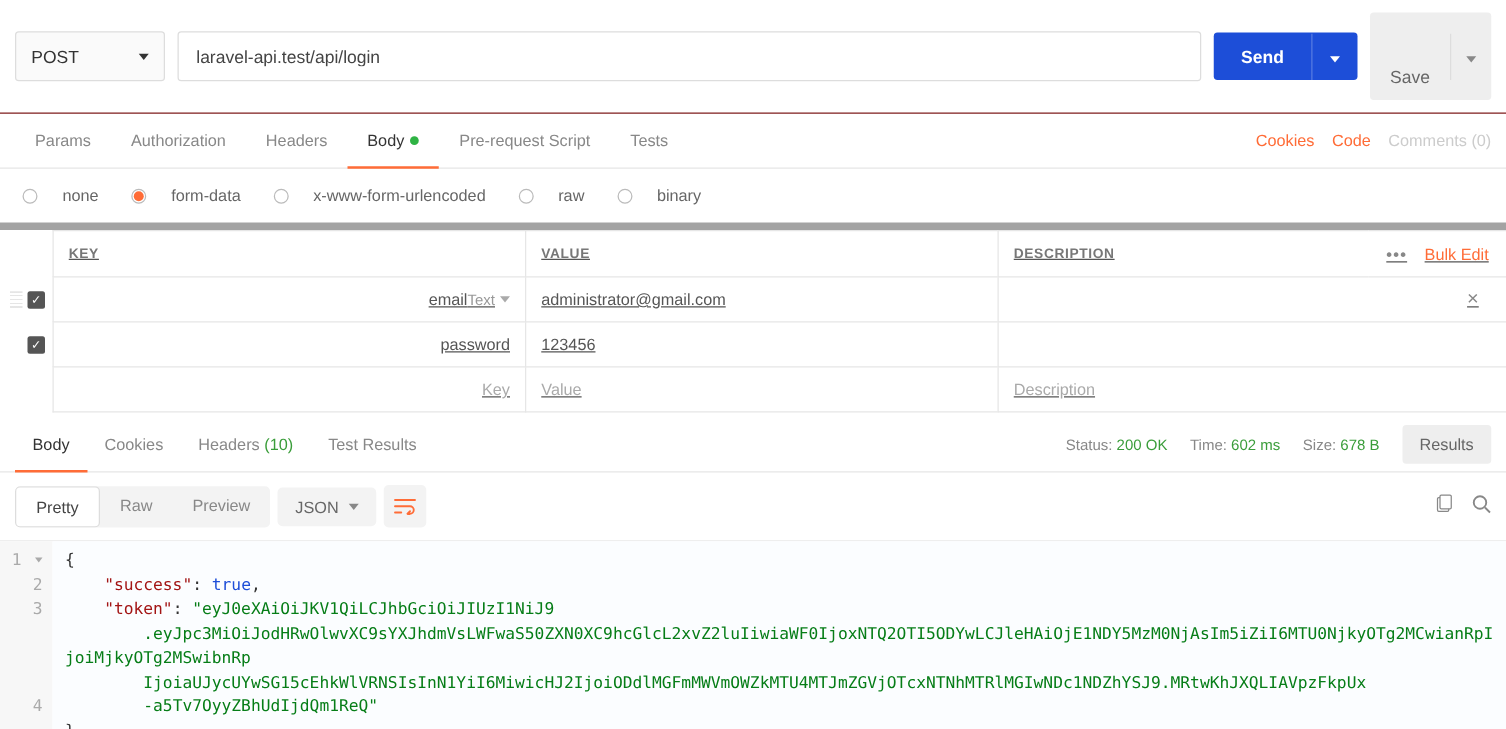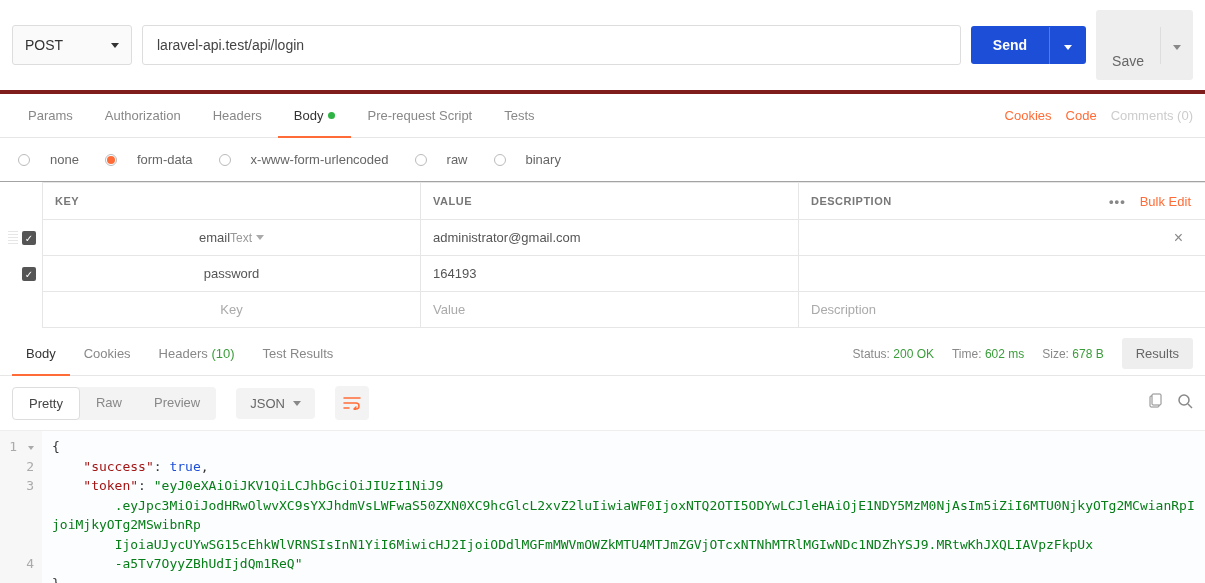--- a/index.html
+++ b/index.html
@@ -1,18 +1,18 @@
 <!DOCTYPE html>
 <html><head>
   <meta charset="utf-8">
   <style>
     * { box-sizing: border-box; margin: 0; padding: 0; }
     body { font-family: -apple-system, BlinkMacSystemFont, "Segoe UI", Helvetica, Arial, sans-serif; font-size: 13px; color: #555; background: #fff; width: 1205px; }
     
-    .top-bar { display: flex; align-items: center; padding: 10px 12px; gap: 10px; border-bottom: 4px solid #7f1d1d; }
+    .top-bar { display: flex; align-items: center; padding: 10px 12px; gap: 10px; border-bottom: 1px solid #7f1d1d; }
     .method-select { display: flex; align-items: center; justify-content: space-between; width: 120px; height: 40px; padding: 0 12px; border: 1px solid #ddd; background: #fafafa; font-size: 14px; color: #333; cursor: pointer; border-radius: 3px; }
     .url-input { flex: 1; height: 40px; padding: 0 14px; border: 1px solid #ddd; font-size: 14px; color: #444; border-radius: 3px; }
     .send-btn { display: flex; align-items: center; background: #1d4ed8; color: #fff; border-radius: 3px; overflow: hidden; }
     .send-btn .label { padding: 11px 22px; font-size: 14px; font-weight: 600; cursor: pointer; }
     .send-btn .caret { padding: 11px 14px; border-left: 1px solid rgba(255,255,255,.25); cursor: pointer; }
     .save-btn { display: flex; align-items: center; background: #eee; color: #666; border-radius: 3px; overflow: hidden; }
     .save-btn .label { padding: 11px 16px; font-size: 14px; cursor: pointer; margin-top: 32px; }
     .save-btn .caret { padding: 11px 12px; border-left: 1px solid #ddd; cursor: pointer; color: #888; }
     .caret-down { display: inline-block; width: 0; height: 0; border-left: 4px solid transparent; border-right: 4px solid transparent; border-top: 5px solid currentColor; }
 
@@ -22,51 +22,51 @@
     .dot-green { width: 7px; height: 7px; background: #2fb344; border-radius: 50%; display: inline-block; margin-left: 5px; }
     .req-tabs .right-links { margin-left: auto; display: flex; gap: 14px; font-size: 13px; }
     .req-tabs .link { color: #ff6c37; cursor: pointer; }
     .req-tabs .link.muted { color: #ccc; }
 
     .body-type-row { display: flex; align-items: center; gap: 26px; padding: 14px 18px; font-size: 13px; color: #666; }
     .radio-item { display: flex; align-items: center; gap: 20px; cursor: pointer; }
     .radio-circle { width: 12px; height: 12px; border: 1px solid #bbb; border-radius: 50%; display: inline-flex; align-items: center; justify-content: center; background: #fff; }
     .radio-circle.selected::after { content: ''; width: 8px; height: 8px; background: #ff6c37; border-radius: 50%; display: block; }
 
-    .kv-table { border-top: 1px solid #a3a3a3; }
+    .kv-table { border-top: 6px solid #a3a3a3; text-decoration: underline; }
     .kv-header { display: flex; align-items: center; background: #fff; height: 38px; }
     .kv-header .left-gutter { width: 42px; }
     .kv-header .col-key { flex: 0 0 378px; padding: 0 12px; font-size: 11px; font-weight: 600; letter-spacing: 0.5px; color: #777; border-left: 1px solid #e6e6e6; border-top: 1px solid #e6e6e6; border-bottom: 1px solid #e6e6e6; height: 100%; display: flex; align-items: center; }
     .kv-header .col-value { flex: 0 0 378px; padding: 0 12px; font-size: 11px; font-weight: 600; letter-spacing: 0.5px; color: #777; border-left: 1px solid #e6e6e6; border-top: 1px solid #e6e6e6; border-bottom: 1px solid #e6e6e6; height: 100%; display: flex; align-items: center; }
     .kv-header .col-desc { flex: 1; padding: 0 12px; font-size: 11px; font-weight: 600; letter-spacing: 0.5px; color: #777; border-left: 1px solid #e6e6e6; border-top: 1px solid #e6e6e6; border-bottom: 1px solid #e6e6e6; border-right: none; height: 100%; display: flex; align-items: center; }
     .kv-header .tools { display: flex; align-items: center; gap: 14px; padding: 0 14px; border-top: 1px solid #e6e6e6; border-bottom: 1px solid #e6e6e6; height: 100%; }
     .ellipsis { color: #888; cursor: pointer; font-weight: bold; letter-spacing: 1px; }
     .bulk-edit { color: #ff6c37; cursor: pointer; font-size: 13px; }
 
     .kv-row { display: flex; align-items: stretch; height: 36px; }
     .kv-row .gutter { width: 42px; display: flex; align-items: center; justify-content: flex-end; gap: 4px; padding-right: 6px; }
     .drag-lines { width: 10px; height: 14px; background: repeating-linear-gradient(#ccc, #ccc 1px, transparent 1px, transparent 3px); opacity: .5; }
     .checkbox { width: 14px; height: 14px; background: #555; display: flex; align-items: center; justify-content: center; color: #fff; font-size: 10px; border-radius: 2px; }
     .cell { border-left: 1px solid #e6e6e6; border-bottom: 1px solid #e6e6e6; display: flex; align-items: center; padding: 0 12px; color: #555; font-size: 13px; }
-    .cell.key { flex: 0 0 378px; justify-content: center; }
+    .cell.key { flex: 0 0 378px; justify-content: flex-end; }
     .cell.value { flex: 0 0 378px; }
     .cell.desc { flex: 1; justify-content: space-between; }
     .cell.placeholder { color: #aaa; }
     .type-badge { color: #999; font-size: 12px; display: flex; align-items: center; gap: 4px; }
     .row-x { color: #888; cursor: pointer; padding: 0 10px; font-size: 16px; }
 
     .resp-tabs { display: flex; align-items: center; padding: 0 12px; border-bottom: 1px solid #e6e6e6; height: 44px; font-size: 13px; margin-top: 4px; }
     .resp-tabs .tab { padding: 0 14px; height: 100%; display: flex; align-items: center; color: #888; cursor: pointer; position: relative; }
     .resp-tabs .tab.active { color: #333; border-bottom: 2px solid #ff6c37; margin-bottom: -1px; }
     .count { color: #3a9d3a; }
     .resp-meta { margin-left: auto; display: flex; align-items: center; gap: 18px; font-size: 12px; color: #888; }
     .resp-meta .val { color: #3a9d3a; }
     .download-btn { background: #eee; color: #666; padding: 8px 14px; border-radius: 3px; cursor: pointer; font-size: 13px; }
 
-    .view-toolbar { display: flex; align-items: center; padding: 10px 12px; gap: 20px; }
+    .view-toolbar { display: flex; align-items: center; padding: 10px 12px; gap: 6px; }
     .pill-group { display: flex; background: #f3f3f3; border-radius: 4px; overflow: hidden; }
     .pill { padding: 8px 16px; font-size: 13px; color: #888; cursor: pointer; }
     .pill.active { color: #444; background: #fff; border: 1px solid #ddd; border-radius: 4px; }
     .json-select { display: flex; align-items: center; gap: 8px; padding: 8px 14px; background: #f3f3f3; border-radius: 4px; cursor: pointer; color: #666; }
     .wrap-btn { width: 34px; height: 34px; display: flex; align-items: center; justify-content: center; background: #f3f3f3; border-radius: 4px; cursor: pointer; color: #ff6c37; font-size: 16px; }
     .toolbar-right { margin-left: auto; display: flex; gap: 14px; color: #888; }
     .icon-btn { cursor: pointer; font-size: 16px; color: #888; }
 
     .code-area { display: flex; font-family: Consolas, Monaco, monospace; font-size: 13px; line-height: 1.5; background: #fff; border-top: 1px solid #eee; }
     .gutter-col { width: 42px; background: #f7f7f7; color: #aaa; text-align: right; padding: 6px 8px 6px 0; user-select: none; }
@@ -167,21 +167,21 @@
       <span></span>
       <span class="row-x">×</span>
     </div>
   </div>
 
   <div class="kv-row">
     <div class="gutter">
       <span class="checkbox">✓</span>
     </div>
     <div class="cell key">password</div>
-    <div class="cell value">164193</div>
+    <div class="cell value">123456</div>
     <div class="cell desc"></div>
   </div>
 
   <div class="kv-row">
     <div class="gutter"></div>
     <div class="cell key placeholder">Key</div>
     <div class="cell value placeholder">Value</div>
     <div class="cell desc placeholder">Description</div>
   </div>
 </div>

